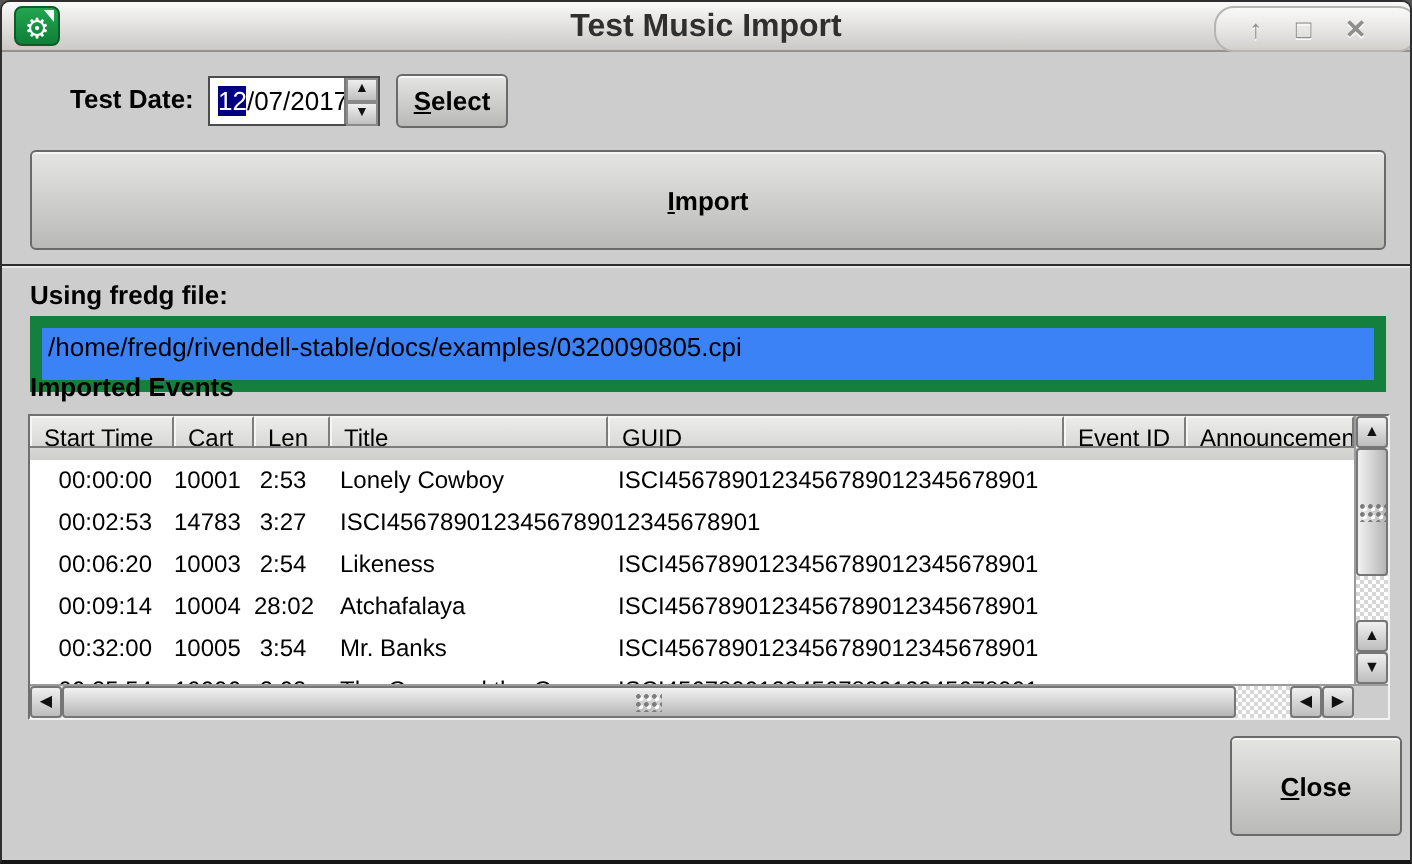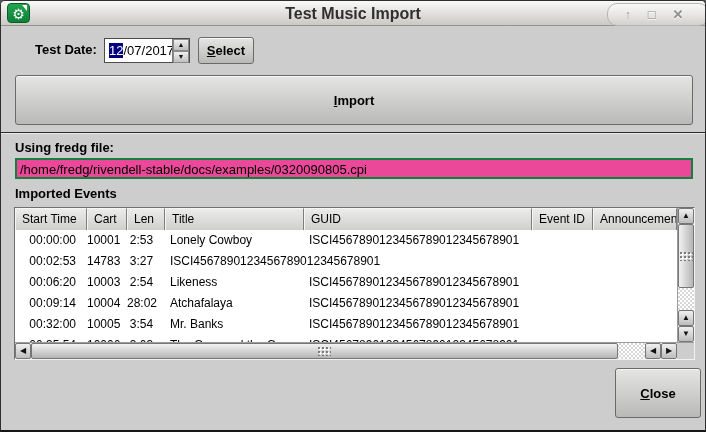--- a/index.html
+++ b/index.html
@@ -59,35 +59,35 @@
     position:absolute; background:linear-gradient(180deg,#e5e5e4,#b9b9b8);
     border:1px solid #6a6a6a; border-radius:3px;
     box-shadow:inset 0 1px 0 #f7f7f7;
     font-size:13px; font-weight:bold; color:#000;
     display:flex; align-items:center; justify-content:center; white-space:nowrap;
   }
   .btn u{ text-decoration:underline; }
   .separator{ position:absolute; left:0; top:131px; width:706px; height:2px;
     border-top:1px solid #2c2c2c; border-bottom:1px solid #e9e9e9; }
   .path-field{
-    position:absolute; left:14px; top:157px; width:678px; height:21px;
-    background:#ec4899; border:2px solid #15803d;
+    position:absolute; left:14px; top:157px; width:678px; height:38px;
+    background:#3b82f6; border:6px solid #15803d;
     font-size:13px; line-height:19px; padding-left:3px; white-space:nowrap; overflow:hidden;
   }
   
   .table{
     position:absolute; left:13px; top:206px; width:681px; height:153px;
     border:1px solid; border-color:#6f6f6f #f2f2f2 #f2f2f2 #6f6f6f;
     display:grid; grid-template-columns:1fr 17px; grid-template-rows:22px 112px 17px;
     background:#cdcdcd;
   }
   .thead{ grid-column:1; grid-row:1; display:flex; overflow:hidden;
     background:linear-gradient(180deg,#ededec,#cfcfce); }
   .hcell{
-    height:34px; line-height:21px; font-size:12px; color:#000;
+    height:16px; line-height:21px; font-size:12px; color:#000;
     border-right:1px solid #7d7d7d; border-top:1px solid #f6f6f6; border-bottom:1px solid #7d7d7d;
     box-shadow:inset 1px 0 0 #f6f6f6;
     white-space:nowrap; overflow:hidden; flex-shrink:0;
   }
   .thead .hcell{ text-align:left; padding:0 0 0 7px; }
   .viewport{ grid-column:1; grid-row:2; background:#fff; overflow:hidden; }
   .trow{ display:flex; height:21px; line-height:21px; }
   .cell{ font-size:12px; color:#000; white-space:nowrap; overflow:hidden; flex-shrink:0; }
   .c0{ width:72px; text-align:right; padding-right:11px; }
   .c1{ width:40px; text-align:right; padding-right:7px; }

